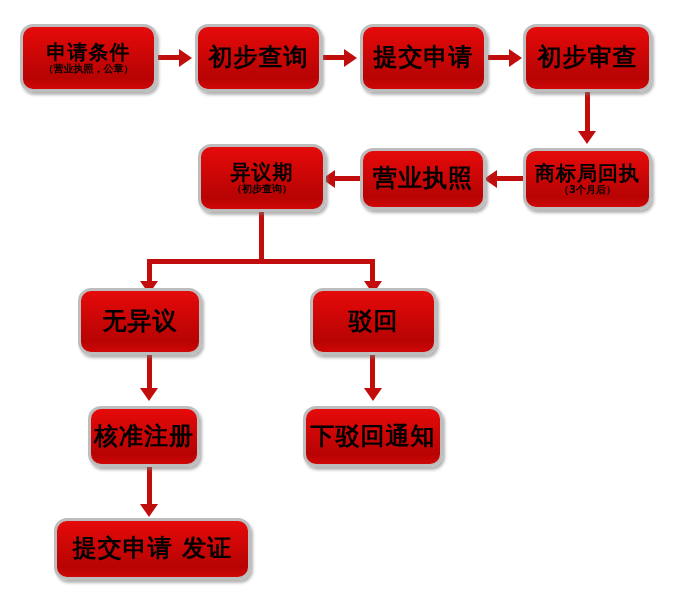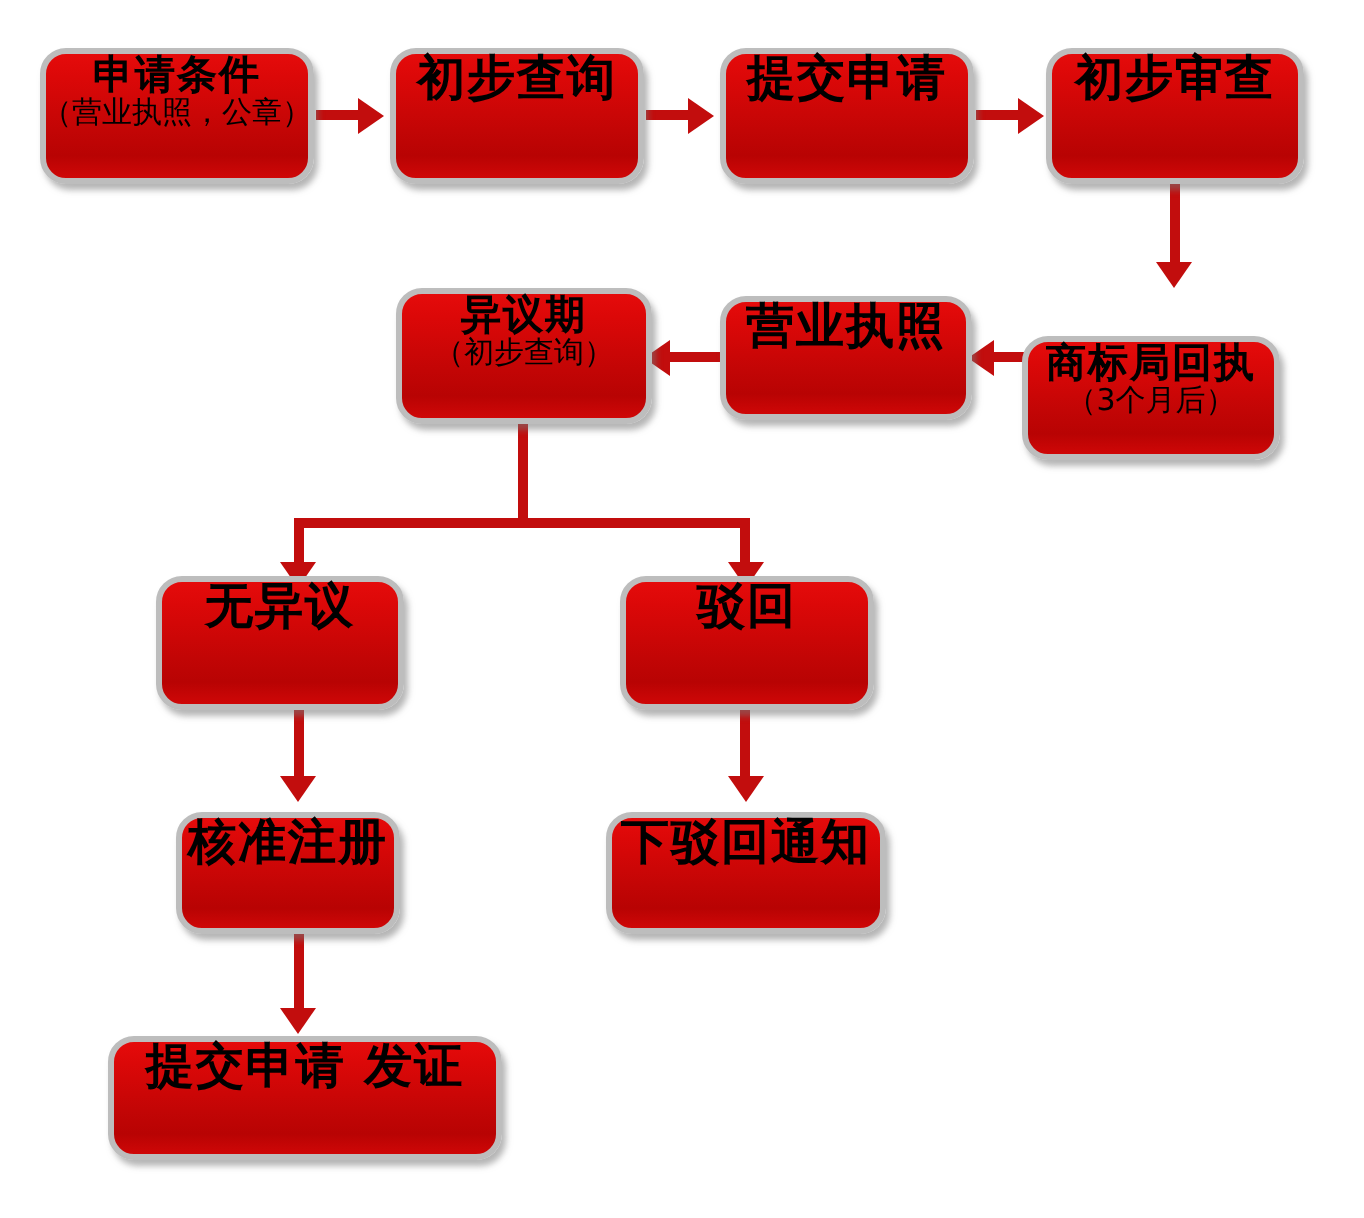--- a/index.html
+++ b/index.html
@@ -15,35 +15,35 @@
   .node{
     position:absolute;
     box-sizing:border-box;
     border:3px solid #bdbdbd;
     border-radius:13px;
     background:linear-gradient(to bottom,#e50b0b 0%,#dc0808 18%,#c20505 62%,#b80303 82%,#cf0707 100%);
     box-shadow:2px 3px 3px rgba(120,120,120,.55);
     display:flex;
     flex-direction:column;
     align-items:center;
-    justify-content:flex-start;
+    justify-content:center;
     text-align:center;
     color:#000000;
     line-height:1.05;
     z-index:3;
   }
   .node .t1{
     font-size:24px;
     font-weight:bold;
     letter-spacing:1px;
     white-space:nowrap;
   }
   .node .t2{
-    font-size:15px;
-    font-weight:normal;
+    font-size:10px;
+    font-weight:bold;
     letter-spacing:0px;
     white-space:nowrap;
     margin-top:1px;
   }
   .node.two .t1{font-size:20px;}
 
   
   .seg{position:absolute;background:#c20d0d;z-index:1;}
   .seg.h{height:5px;}
   .seg.v{width:5px;}
@@ -92,21 +92,21 @@
   <div class="seg h" style="left:488px;top:55px;width:22px;"></div>
   <div class="arrow right" style="left:509px;top:49px;"></div>
 
   <div class="node" style="left:523px;top:24px;width:129px;height:68px;">
     <span class="t1">初步审查</span>
   </div>
 
   <div class="seg v" style="left:585px;top:92px;width:5px;height:42px;"></div>
   <div class="arrow down" style="left:578px;top:131px;"></div>
 
-  <div class="node two" style="left:511px;top:148px;width:129px;height:62px;margin-top:20px;">
+  <div class="node two" style="left:523px;top:148px;width:129px;height:62px;">
     <span class="t1">商标局回执</span>
     <span class="t2">（3个月后）</span>
   </div>
 
   <div class="seg h" style="left:496px;top:176px;width:27px;"></div>
   <div class="arrow left" style="left:484px;top:170px;"></div>
 
   <div class="node" style="left:360px;top:148px;width:126px;height:62px;">
     <span class="t1">营业执照</span>
   </div>

